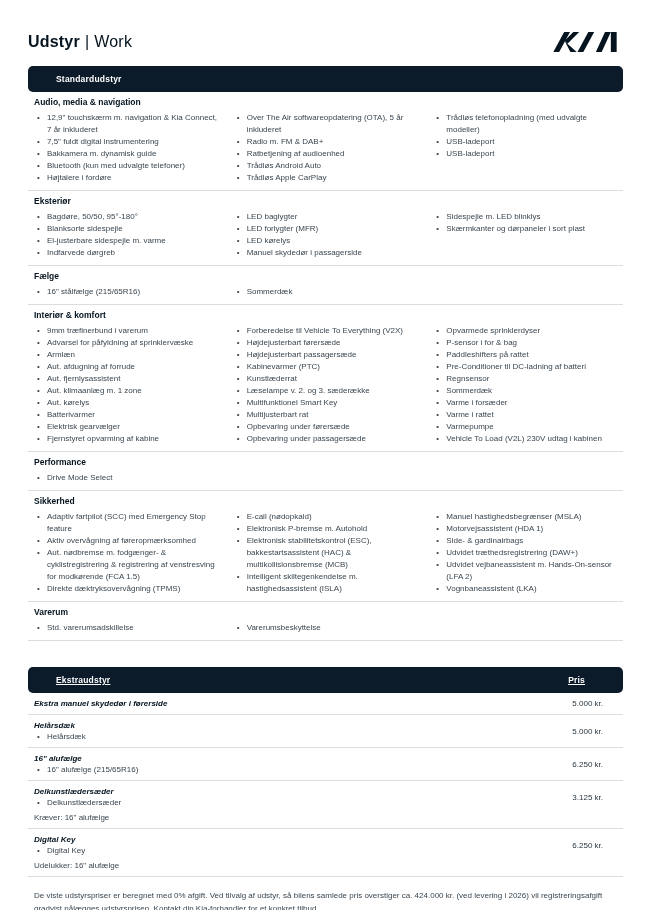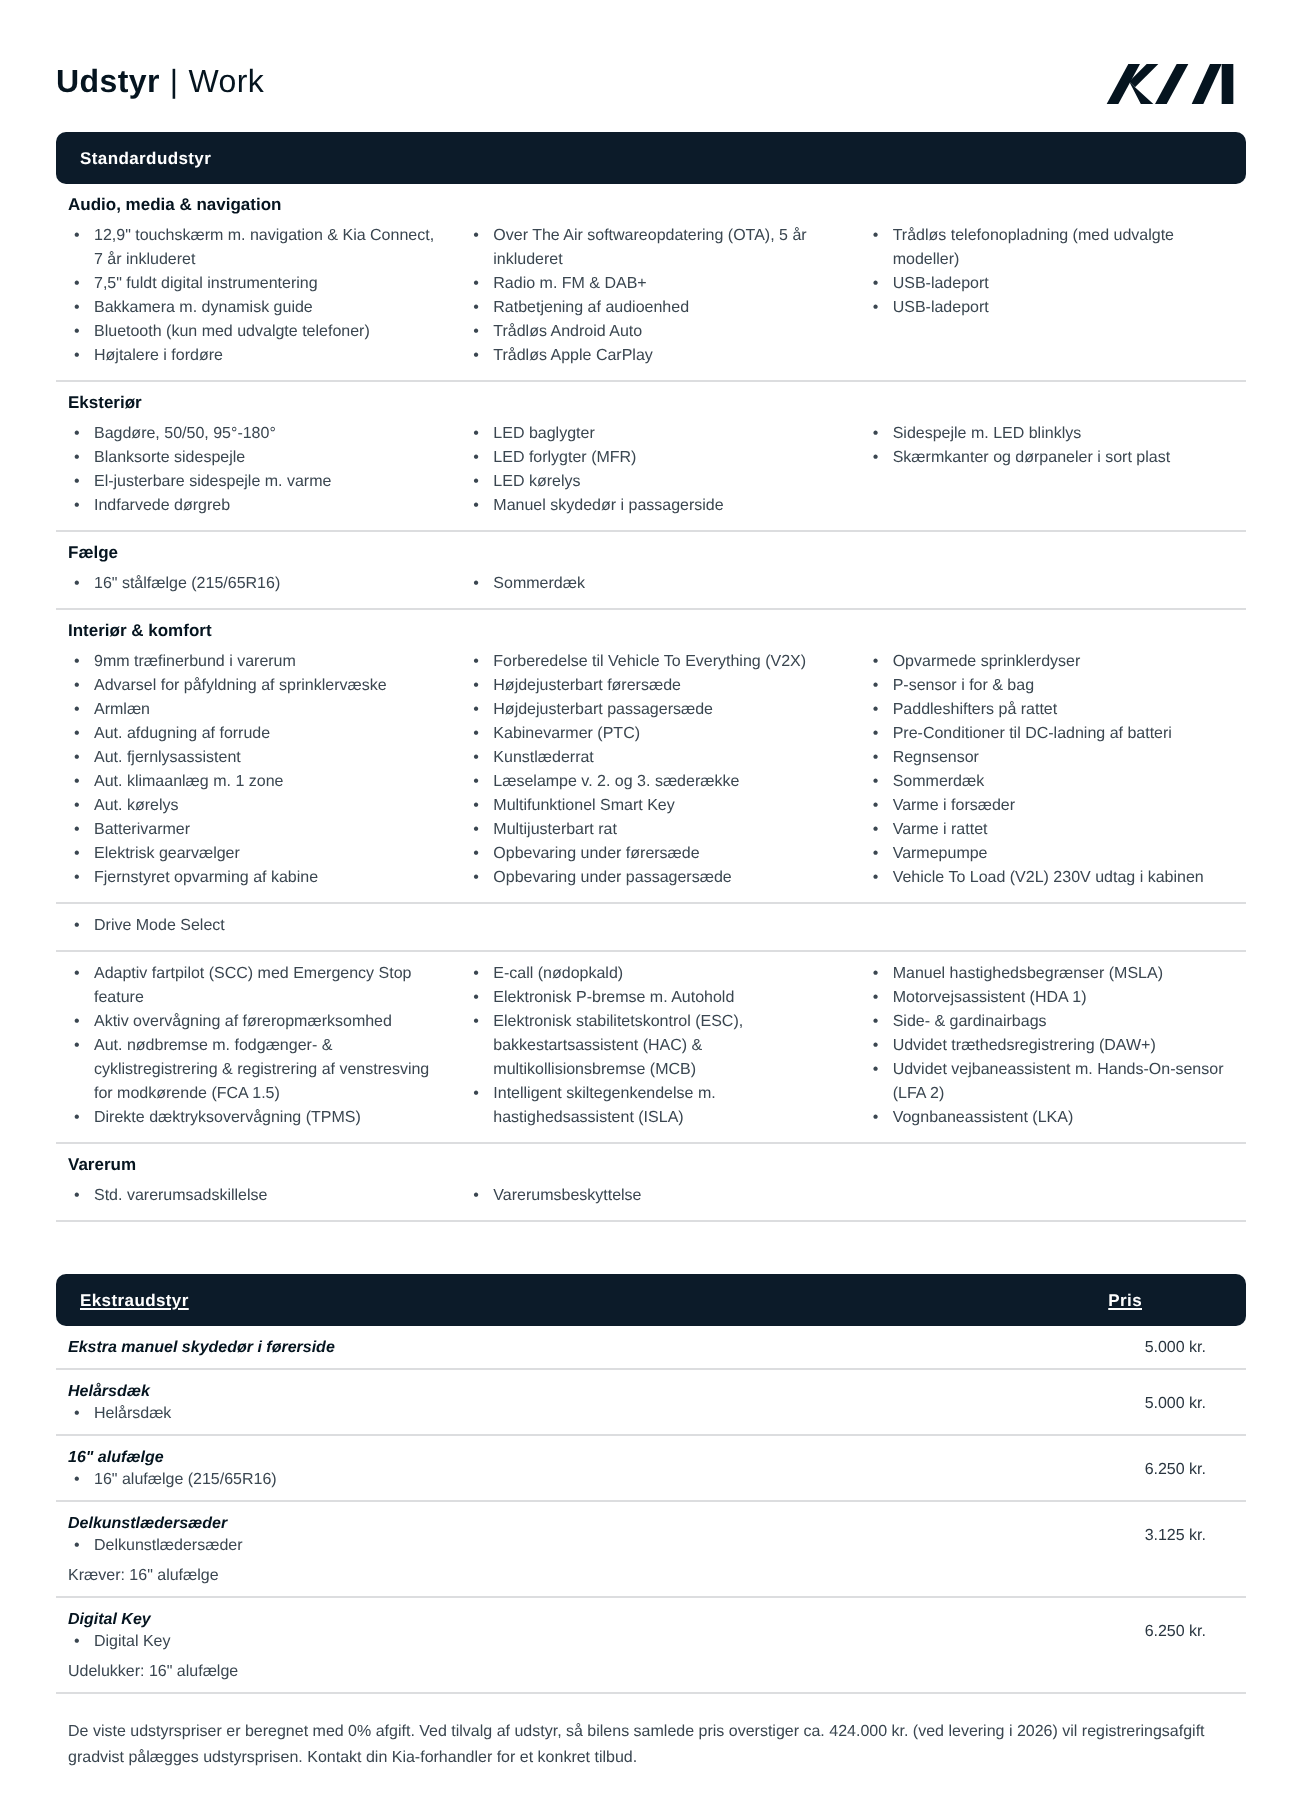--- a/index.html
+++ b/index.html
@@ -10,23 +10,23 @@
   }
   .page{padding:30px 28px 0 28px;box-sizing:border-box;}
   .header{display:flex;justify-content:space-between;align-items:center;margin-bottom:12px;height:24px;}
   .title{margin:0;font-size:16px;font-weight:700;letter-spacing:.2px;color:#05141f;}
   .title .sep{font-weight:300;margin:0 5px;}
   .title .secondary{font-weight:400;}
   .logo svg{display:block;}
   .bar{
     background:#0c1b29;color:#fff;border-radius:5px;height:26px;
     display:flex;align-items:center;justify-content:space-between;
-    padding:0 12px;font-size:8.5px;font-weight:700;letter-spacing:.2px;
+    padding:0 28px;font-size:8.5px;font-weight:700;letter-spacing:.2px;
   }
-  .bar .price-header{margin-right:40px;}
+  .bar .price-header{margin-right:10px;}
   .equip-section{border-bottom:1px solid #dcdddf;padding:5px 6px 6px 6px;}
   .section-title{margin:0 0 5px 0;font-size:8.5px;font-weight:700;color:#05141f;line-height:10px;}
   .cols{display:grid;grid-template-columns:1fr 1fr 1fr;column-gap:16px;}
   ul{margin:0;padding:0;list-style:none;}
   .item{position:relative;padding-left:13px;font-size:8px;line-height:12px;color:#3a4650;}
   .item .dot{position:absolute;left:3px;top:0;color:#3a4650;}
   .extras-bar{margin-top:26px;text-decoration:underline;}
   .extra-row{border-bottom:1px solid #dcdddf;padding:5px 6px;}
   .extra-main{display:flex;align-items:center;justify-content:space-between;}
   .extra-title{font-size:8px;font-weight:700;line-height:11px;color:#05141f;font-style:italic;}
@@ -201,30 +201,32 @@
   <li class="item"><span class="dot">•</span><span class="item-text">Varme i rattet</span></li>
 
   <li class="item"><span class="dot">•</span><span class="item-text">Varmepumpe</span></li>
 
   <li class="item"><span class="dot">•</span><span class="item-text">Vehicle To Load (V2L) 230V udtag i kabinen</span></li>
 </ul>
         </div>
   </section>
 
   <section class="equip-section">
+    <h2 class="section-title">Performance</h2>
     <div class="cols">
           <ul>
   <li class="item"><span class="dot">•</span><span class="item-text">Drive Mode Select</span></li>
 </ul>
           <ul></ul>
           <ul></ul>
         </div>
   </section>
 
   <section class="equip-section">
+    <h2 class="section-title">Sikkerhed</h2>
     <div class="cols">
           <ul>
   <li class="item"><span class="dot">•</span><span class="item-text">Adaptiv fartpilot (SCC) med Emergency Stop feature</span></li>
 
   <li class="item"><span class="dot">•</span><span class="item-text">Aktiv overvågning af føreropmærksomhed</span></li>
 
   <li class="item"><span class="dot">•</span><span class="item-text">Aut. nødbremse m. fodgænger- &amp; cyklistregistrering &amp; registrering af venstresving for modkørende (FCA 1.5)</span></li>
 
   <li class="item"><span class="dot">•</span><span class="item-text">Direkte dæktryksovervågning (TPMS)</span></li>
 </ul>

